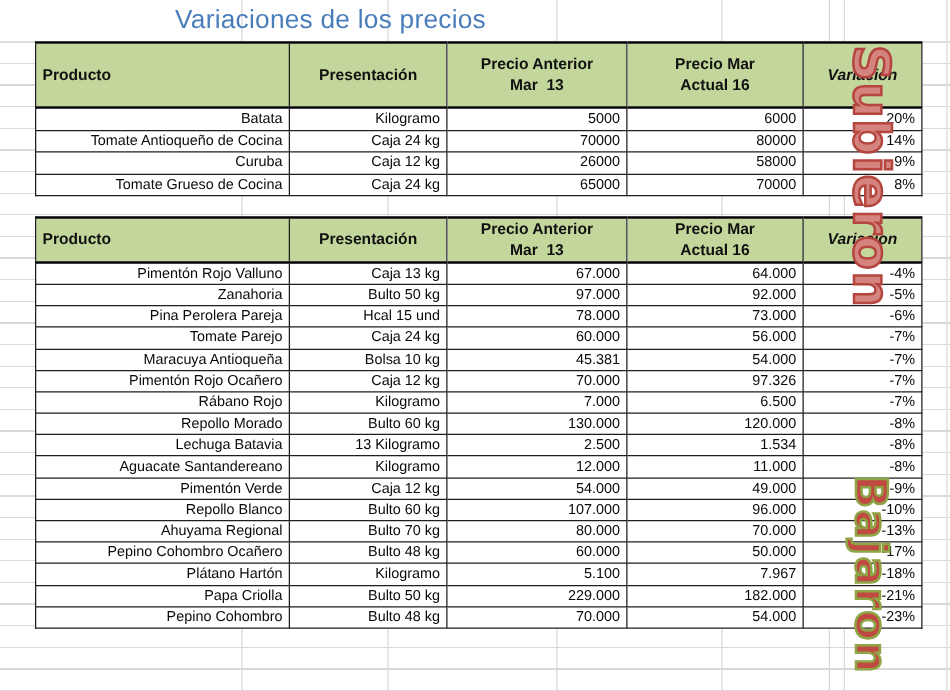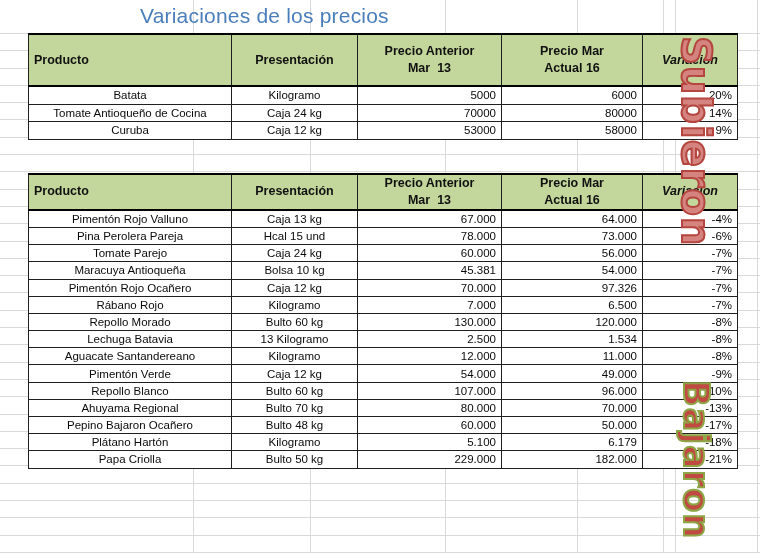--- a/index.html
+++ b/index.html
@@ -40,21 +40,21 @@
   }
   .price-table th:first-child{text-align:left;padding-left:5px;}
   .price-table th:nth-child(1){width:193px;}
   .price-table th:nth-child(2){width:117px;}
   .price-table th:nth-child(3){width:135px;}
   .price-table th:nth-child(4){width:132px;}
   .price-table th:nth-child(5){width:86px;font-style:italic;}
   .price-table td{
     font-size:11.5px;color:#0a0a0a;padding:0 5px;vertical-align:middle;
   }
-  .price-table td:nth-child(1),.price-table td:nth-child(2){text-align:center;}
+  .price-table td:nth-child(1),.price-table td:nth-child(2){text-align:right;}
   .price-table td:nth-child(3),.price-table td:nth-child(4),.price-table td:nth-child(5){text-align:right;}
   .tbl1 th{height:50px;}
   .tbl1 td{height:16.5px;}
   .tbl2 th{height:32px;}
   .tbl2 td{height:16.2px;}
   
   .wordart{
     position:absolute;z-index:3;
     writing-mode:vertical-rl;text-orientation:mixed;
     font-weight:bold;line-height:1;
@@ -112,23 +112,30 @@
           <tr>
             <td>Tomate Antioqueño de Cocina</td>
             <td>Caja 24 kg</td>
             <td>70000</td>
             <td>80000</td>
             <td>14%</td>
           </tr>
           <tr>
             <td>Curuba</td>
             <td>Caja 12 kg</td>
-            <td>53000</td>
+            <td>26000</td>
             <td>58000</td>
             <td>9%</td>
+          </tr>
+          <tr>
+            <td>Tomate Grueso de Cocina</td>
+            <td>Caja 24 kg</td>
+            <td>65000</td>
+            <td>70000</td>
+            <td>8%</td>
           </tr>
         </tbody>
       </table>
     </div>
   <div class="tbl tbl2">
       <table class="price-table">
         <thead>
           <tr>
             <th>Producto</th>
             <th>Presentación</th>
@@ -141,20 +148,27 @@
         </thead>
         <tbody>
           <tr>
             <td>Pimentón Rojo Valluno</td>
             <td>Caja 13 kg</td>
             <td>67.000</td>
             <td>64.000</td>
             <td>-4%</td>
           </tr>
           <tr>
+            <td>Zanahoria</td>
+            <td>Bulto 50 kg</td>
+            <td>97.000</td>
+            <td>92.000</td>
+            <td>-5%</td>
+          </tr>
+          <tr>
             <td>Pina Perolera Pareja</td>
             <td>Hcal 15 und</td>
             <td>78.000</td>
             <td>73.000</td>
             <td>-6%</td>
           </tr>
           <tr>
             <td>Tomate Parejo</td>
             <td>Caja 24 kg</td>
             <td>60.000</td>
@@ -218,40 +232,47 @@
             <td>-10%</td>
           </tr>
           <tr>
             <td>Ahuyama Regional</td>
             <td>Bulto 70 kg</td>
             <td>80.000</td>
             <td>70.000</td>
             <td>-13%</td>
           </tr>
           <tr>
-            <td>Pepino Bajaron Ocañero</td>
+            <td>Pepino Cohombro Ocañero</td>
             <td>Bulto 48 kg</td>
             <td>60.000</td>
             <td>50.000</td>
             <td>-17%</td>
           </tr>
           <tr>
             <td>Plátano Hartón</td>
             <td>Kilogramo</td>
             <td>5.100</td>
-            <td>6.179</td>
+            <td>7.967</td>
             <td>-18%</td>
           </tr>
           <tr>
             <td>Papa Criolla</td>
             <td>Bulto 50 kg</td>
             <td>229.000</td>
             <td>182.000</td>
             <td>-21%</td>
           </tr>
+          <tr>
+            <td>Pepino Cohombro</td>
+            <td>Bulto 48 kg</td>
+            <td>70.000</td>
+            <td>54.000</td>
+            <td>-23%</td>
+          </tr>
         </tbody>
       </table>
     </div>
 
   <div class="wordart subieron">Subieron</div>
   <div class="wordart bajaron">Bajaron</div>
 
 </div>
 
 </body></html>

